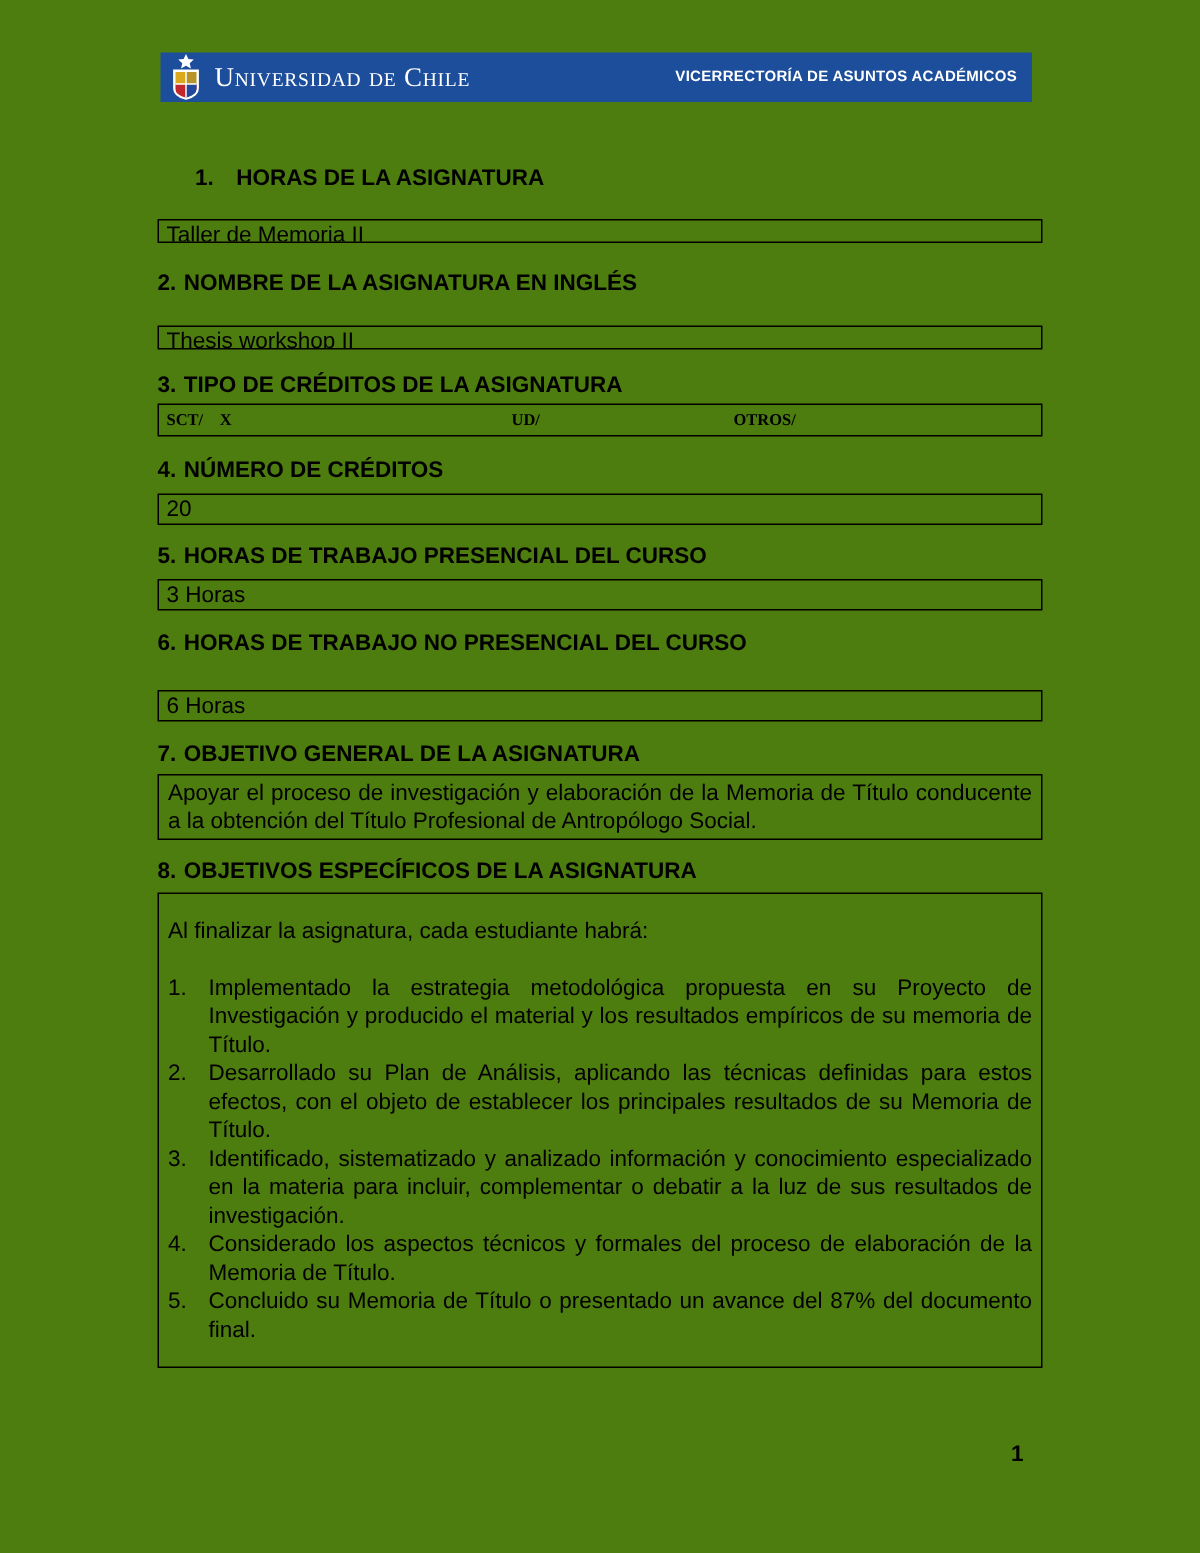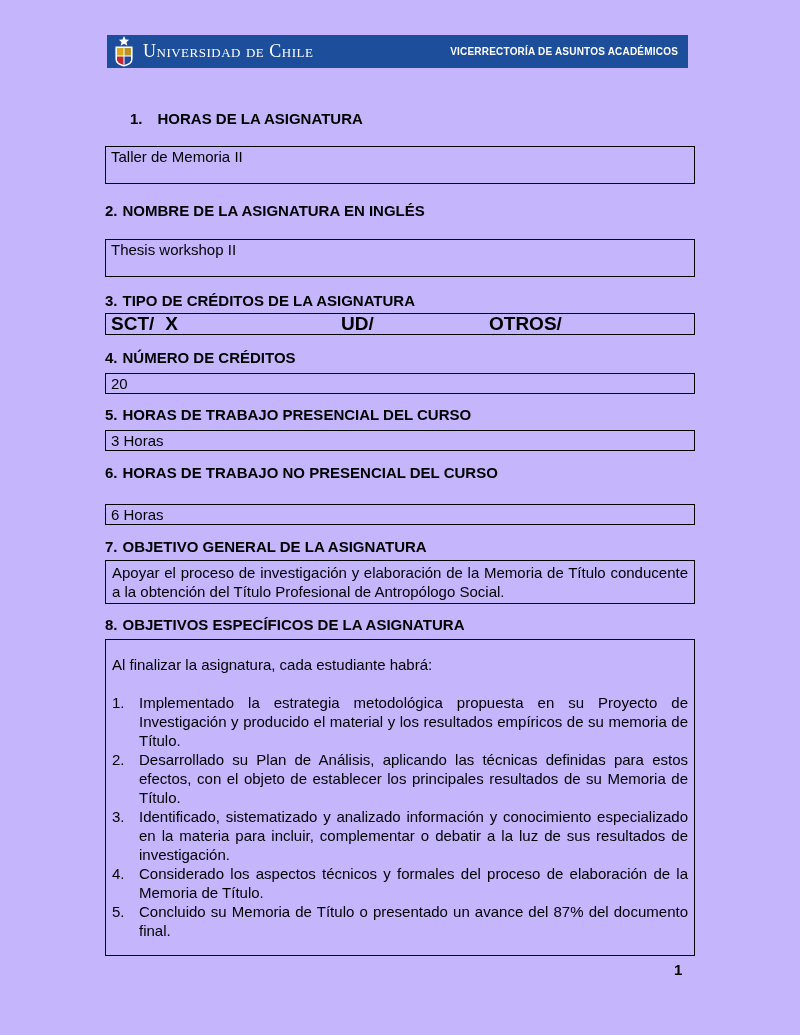--- a/index.html
+++ b/index.html
@@ -1,20 +1,20 @@
 <!DOCTYPE html>
 <html style="--banner: #1d4e9b; --crest-gold: #dca91e; --crest-dark-gold: #b8932a; --crest-red: #c2272d; --crest-blue: #23479c;"><head>
 <meta charset="utf-8">
 <style>
   * { margin:0; padding:0; box-sizing:border-box; }
   html,body { background:#ffffff; }
   .page {
     position:relative;
     width:800px; height:1035px;
-    background:#c4b5fd;
+    background:#4d7c0f;
     font-family:"Liberation Sans", sans-serif;
     color:#000;
     overflow:hidden;
   }
 
   
   .banner {
     position:absolute; left:107px; top:35px;
     width:581px; height:33px;
     background:var(--banner, #1d4e9b);
@@ -42,30 +42,31 @@
     display:flex; white-space:nowrap;
   }
   .heading .num { margin-right:5px; }
   .sec1-heading { padding-left:25px; }
   .sec1-heading .num { margin-right:15px; }
 
   .vbox {
     border:1px solid #000;
     font-size:15px; line-height:18px;
     padding:1px 5px;
-    height:38px;
+    height:16px;
     overflow:hidden;
   }
   .vbox.short { height:21px; line-height:17px; }
 
   .credits-box {
     border:1px solid #000;
     height:22px; display:flex; align-items:center;
-    font-size:19px; font-weight:bold; line-height:18px;
+    font-size:11px; font-weight:bold; line-height:18px;
     padding-left:5px;
+    font-family:Liberation Serif, serif;
   }
   .credits-box .seg1 { width:230px; display:flex; }
   .credits-box .seg1 .val { margin-left:11px; }
   .credits-box .seg2 { width:148px; display:flex; }
   .credits-box .seg3 { flex:1; display:flex; }
   .credits-box .val { margin-left:8px; }
 
   .parabox {
     border:1px solid #000;
     font-size:15px; line-height:19px;

